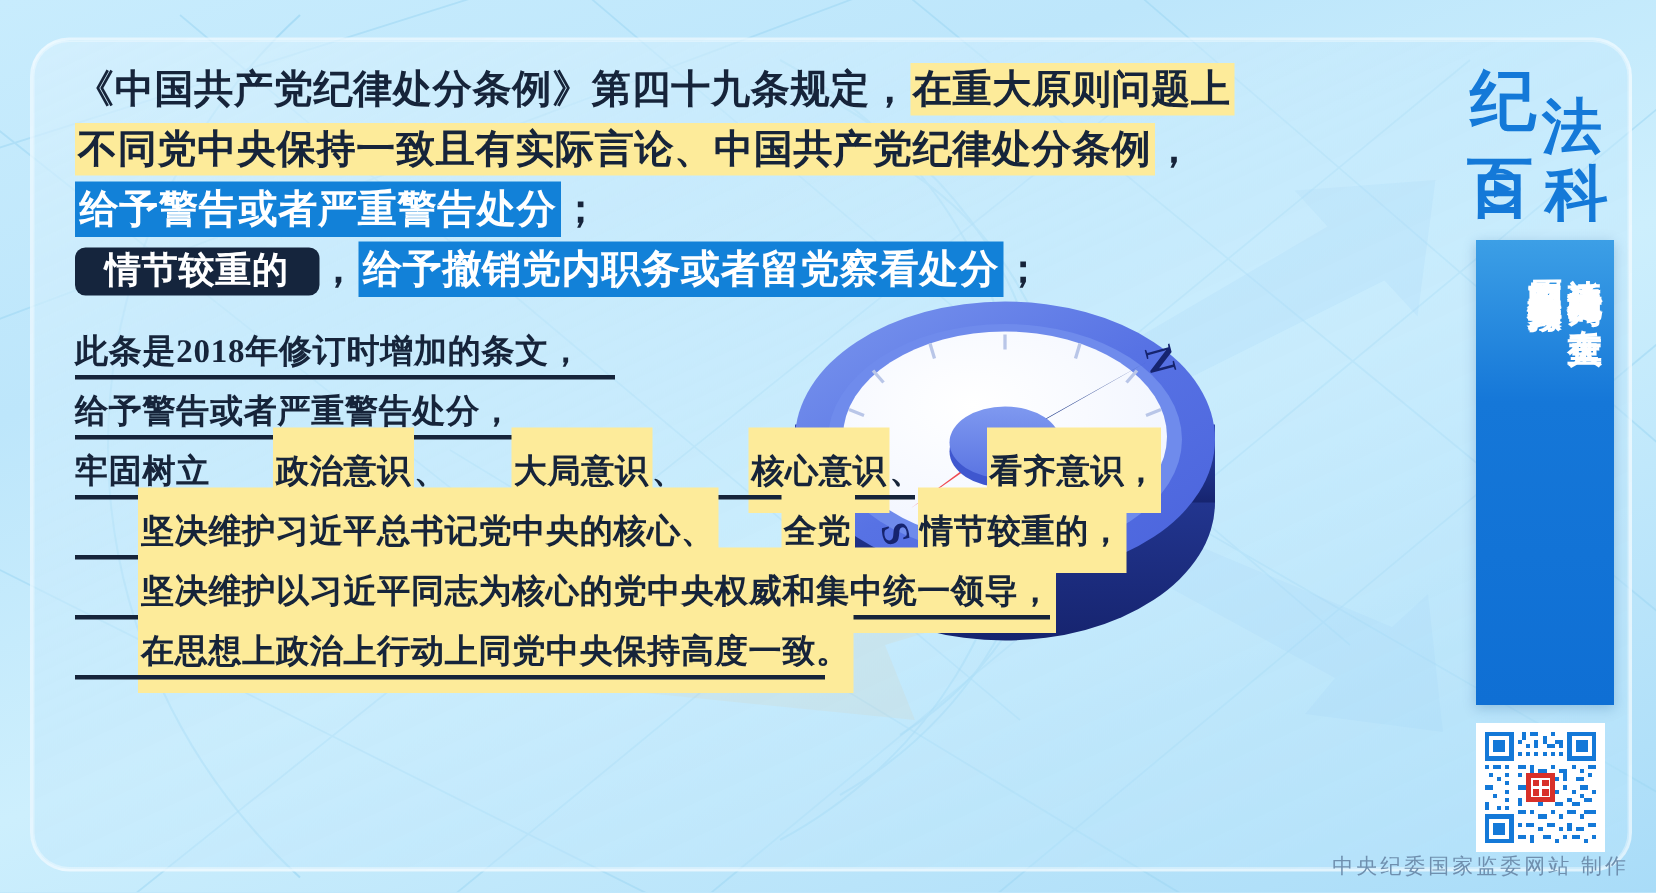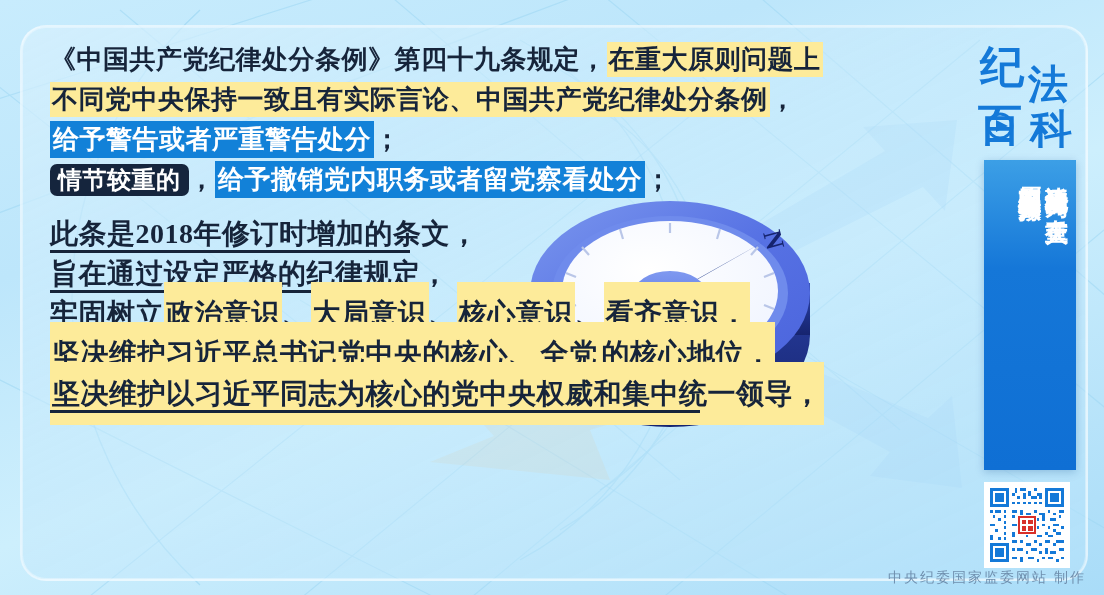--- a/index.html
+++ b/index.html
@@ -33,40 +33,40 @@
   .line{
     position:relative;
     height:40px;
     line-height:40px;
     white-space:nowrap;
     font-size:26px;
     color:#16243a;
     font-weight:700;
     letter-spacing:.5px;
   }
-  .line.p2{font-size:28px;}
+  .line.p2{font-size:22px;}
   .gap{height:14px;}
 
   .hl-yellow{
     background:#fdeb9a;
     padding:3px 2px;
     box-decoration-break:clone;
     -webkit-box-decoration-break:clone;
   }
-  .hl-yellow2{background:#fdeb9a;padding:16px 2px;}
+  .hl-yellow2{background:#fdeb9a;padding:16px 2px;margin-left:42px;}
   .hl-blue{
     background:#1281d8;color:#ffffff;
     padding:4px 3px;
     box-decoration-break:clone;
     text-align:right;
     -webkit-box-decoration-break:clone;
   }
   .tag-navy{
     background:#15253d;color:#ffffff;
-    padding:3px 8px;border-radius:7px;
+    padding:3px 20px;border-radius:7px;
     font-size:24px;
   }
   .uline{
     position:absolute;left:0;bottom:1px;height:3px;
     background:#16243a;
   }
 
   
   .compass{position:absolute;left:515px;top:175px;width:310px;height:270px;}
 
@@ -213,40 +213,44 @@
 
 
     <div class="gap"></div>
 
     <div class="line p2">
       <span>此条是2018年修订时增加的条文，</span>
       <span class="uline" style="width:360px"></span>
     </div>
 
     <div class="line p2">
-      <span>旨在通过设定严格的纪律规定，</span>
+      <span>给予警告或者严重警告处分，</span>
       <span class="uline" style="width:340px"></span>
     </div>
 
 
     <div class="line p2">
       <span>牢固树立</span><span class="hl-yellow2">政治意识</span><span>、</span><span class="hl-yellow2">大局意识</span><span>、</span><span class="hl-yellow2">核心意识</span><span>、</span><span class="hl-yellow2">看齐意识，</span>
       <span class="uline" style="width:560px"></span>
     </div>
 
     <div class="line p2">
-      <span class="hl-yellow2">坚决维护习近平总书记党中央的核心、</span><span class="hl-yellow2">全党</span><span class="hl-yellow2">的核心地位，</span>
+      <span class="hl-yellow2">坚决维护习近平总书记党中央的核心、</span><span class="hl-yellow2">全党</span><span class="hl-yellow2">情节较重的，</span>
       <span class="uline" style="width:615px"></span>
     </div>
 
     <div class="line p2">
       <span class="hl-yellow2">坚决维护以习近平同志为核心的党中央权威和集中统一领导，</span>
       <span class="uline" style="width:650px"></span>
     </div>
 
+    <div class="line p2">
+      <span class="hl-yellow2">在思想上政治上行动上同党中央保持高度一致。</span>
+      <span class="uline" style="width:500px"></span>
+    </div>
   </div>
 
   <svg class="logo" viewBox="0 0 104 112">
     <text x="2" y="46" fill="#1479d8" font-family="Liberation Sans, sans-serif" font-size="44" font-weight="700">纪</text>
     <text x="50" y="62" fill="#1479d8" font-family="Liberation Sans, sans-serif" font-size="40" font-weight="700">法</text>
     <text x="0" y="104" fill="#1479d8" font-family="Liberation Sans, sans-serif" font-size="44" font-weight="700">百</text>
     <text x="52" y="108" fill="#1479d8" font-family="Liberation Sans, sans-serif" font-size="42" font-weight="700">科</text>
     <g>
       <circle cx="22" cy="90" r="12" fill="none" stroke="#1479d8" stroke-width="3"></circle>
       <polygon points="18,84 30,90 18,96" fill="#1479d8"></polygon>

